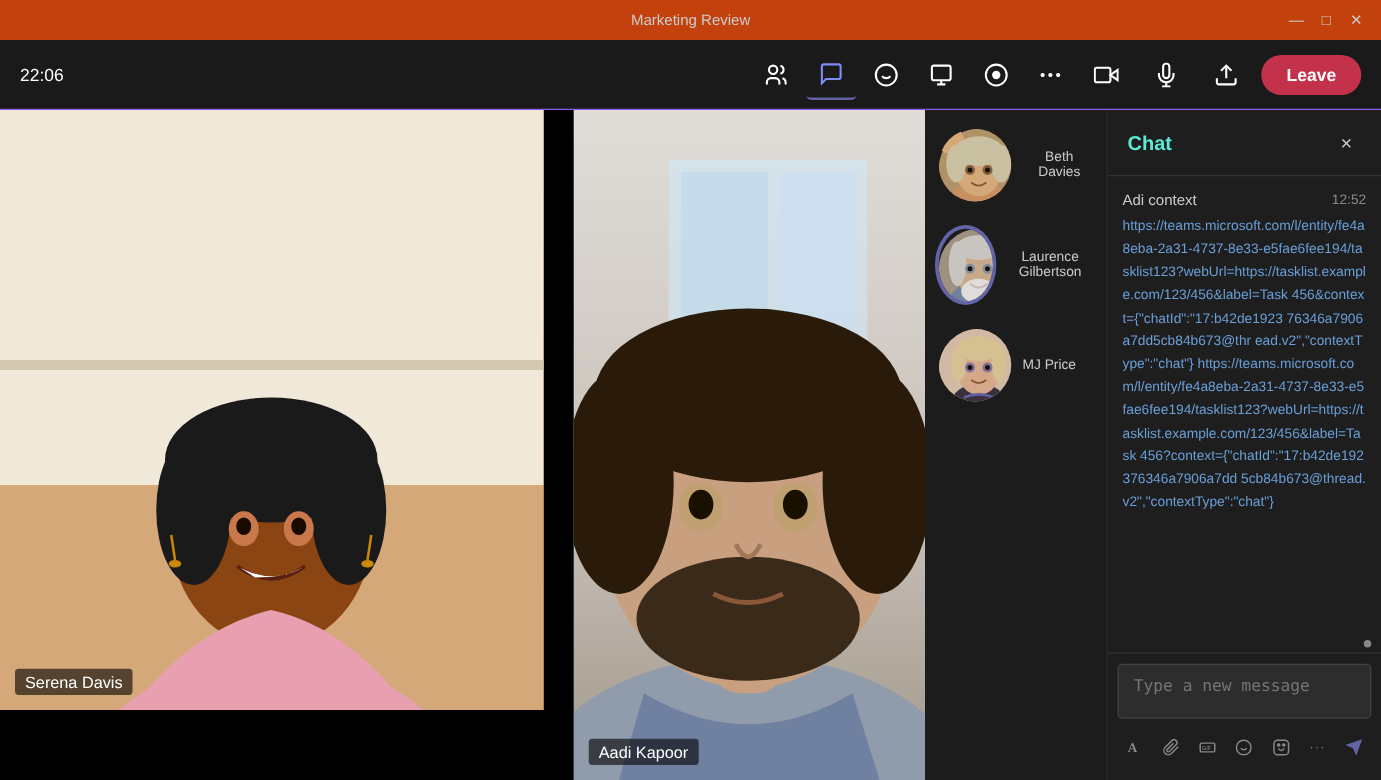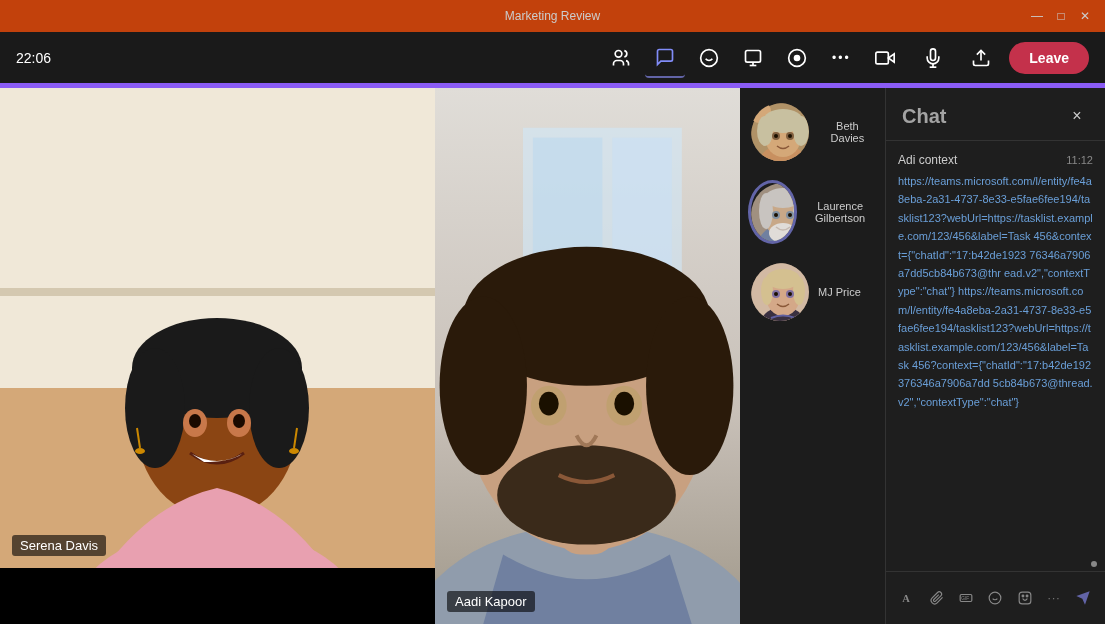--- a/index.html
+++ b/index.html
@@ -48,21 +48,21 @@
     }
 
     
     .toolbar {
       height: 56px;
       background: #1a1a1a;
       display: flex;
       align-items: center;
       padding: 0 16px;
       gap: 4px;
-      border-bottom: 5px solid #8b5cf6;
+      border-bottom: 1px solid #8b5cf6;
     }
     .toolbar-left {
       display: flex;
       align-items: center;
       gap: 4px;
       flex: 1;
     }
     .toolbar-time {
       font-size: 14px;
       color: #fff;
@@ -139,20 +139,21 @@
       font-size: 13px;
       padding: 3px 8px;
       border-radius: 3px;
     }
 
     .top-right-video {
       flex: 1;
       background: linear-gradient(135deg, #b8c4d0 0%, #8a9bb0 50%, #6a7a90 100%);
       position: relative;
       overflow: hidden;
+      margin-left: 24px;
     }
 
     
     .participants-sidebar {
       width: 145px;
       height: 536px;
       background: #1c1c1c;
       display: flex;
       flex-direction: column;
       align-items: center;
@@ -194,23 +195,23 @@
       border-left: 1px solid #333;
     }
     .chat-header {
       display: flex;
       align-items: center;
       justify-content: space-between;
       padding: 16px 16px 12px;
       border-bottom: 1px solid #333;
     }
     .chat-title {
-      font-size: 20px;
+      font-size: 16px;
       font-weight: 600;
-      color: #a3a3a3;
+      color: #5eead4;
     }
     .chat-close-btn {
       width: 24px;
       height: 24px;
       background: none;
       border: none;
       color: #ccc;
       cursor: pointer;
       font-size: 16px;
       display: flex;
@@ -577,31 +578,32 @@
   <div class="chat-panel">
     <div class="chat-header">
       <span class="chat-title">Chat</span>
       <button class="chat-close-btn">×</button>
     </div>
 
     <div class="chat-messages">
       <div>
         <div class="chat-sender-info">
           <span class="chat-sender-name">Adi context</span>
-          <span class="chat-timestamp">11:12</span>
+          <span class="chat-timestamp">12:52</span>
         </div>
         <span class="chat-message-text">https://teams.microsoft.com/l/entity/fe4a8eba-2a31-4737-8e33-e5fae6fee194/tasklist123?webUrl=https://tasklist.example.com/123/456&amp;label=Task 456&amp;context={"chatId":"17:b42de1923 76346a7906a7dd5cb84b673@thr ead.v2","contextType":"chat"} https://teams.microsoft.com/l/entity/fe4a8eba-2a31-4737-8e33-e5fae6fee194/tasklist123?webUrl=https://tasklist.example.com/123/456&amp;label=Task 456?context={"chatId":"17:b42de192376346a7906a7dd 5cb84b673@thread.v2","contextType":"chat"}</span>
       </div>
     </div>
 
     <div style="display:flex;justify-content:flex-end;padding:4px 8px;">
       <div class="scroll-indicator" style="position:static;"></div>
     </div>
 
     <div class="chat-input-area">
+      <textarea class="chat-input-box" placeholder="Type a new message" style=""></textarea>
       <div class="chat-toolbar">
         <button class="chat-tool-btn">
           <svg width="14" height="14" viewBox="0 0 24 24" fill="currentColor">
               <text x="2" y="18" font-size="18" font-family="serif" font-weight="bold">A</text>
             </svg>
         </button>
         <button class="chat-tool-btn">
           <svg width="14" height="14" viewBox="0 0 24 24" fill="none" stroke="currentColor" stroke-width="2">
               <path d="M21.44 11.05l-9.19 9.19a6 6 0 0 1-8.49-8.49l9.19-9.19a4 4 0 0 1 5.66 5.66l-9.2 9.19a2 2 0 0 1-2.83-2.83l8.49-8.48"></path>
             </svg>

